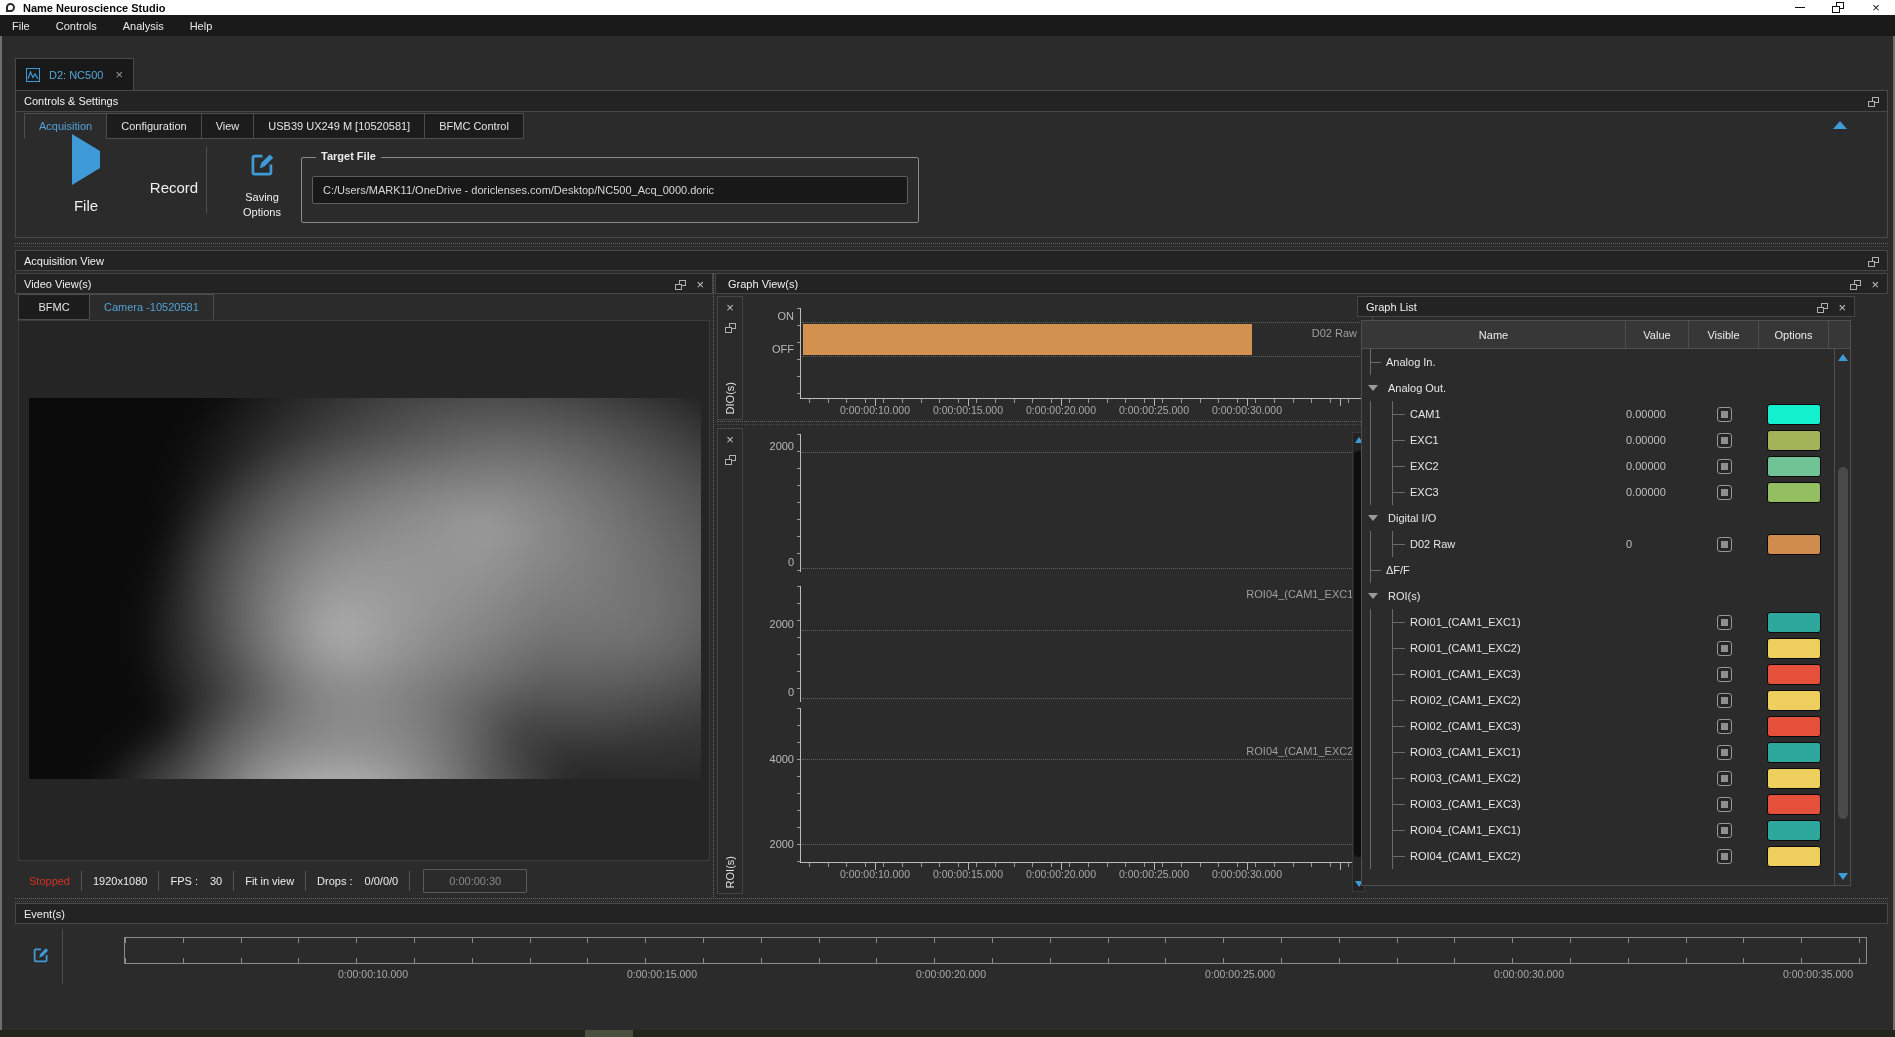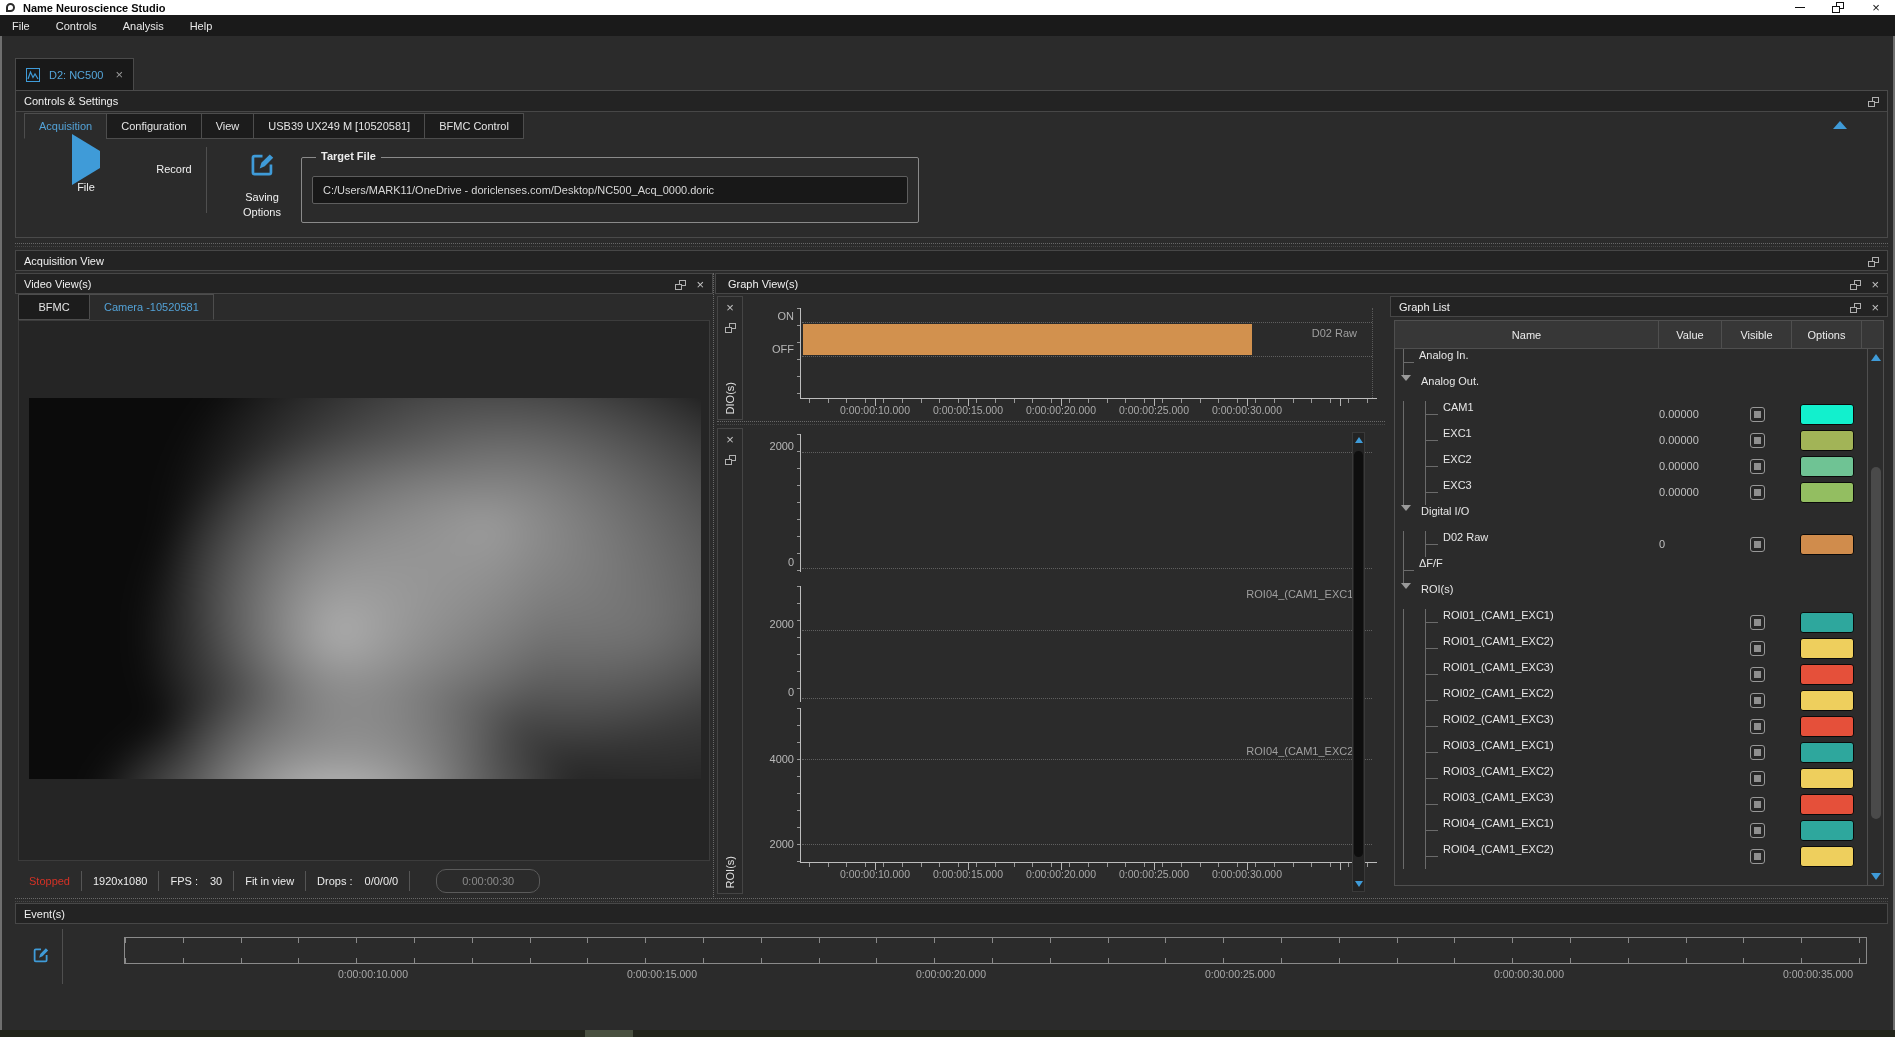--- a/index.html
+++ b/index.html
@@ -45,21 +45,21 @@
   .cs-panel { position:absolute; left:15px; top:90px; width:1873px; height:148px; border:1px solid #4a4a4a; background:#2b2b2b; }
   .cs-tabs { position:relative; height:27px; display:flex; align-items:flex-end; padding-left:8px; }
   .tab { height:26px; line-height:25px; padding:0 14px; font-size:11px; color:#e4e4e4; background:#1c1c1c; border:1px solid #4d4d4d; margin-right:-1px; text-align:center; }
   .tab.active { background:#2b2b2b; color:#53a2d7; border-bottom-color:#2b2b2b;text-align:right; }
   .collapse-arrow { position:absolute; right:40px; top:9px; width:0; height:0; border-left:7px solid transparent; border-right:7px solid transparent; border-bottom:8px solid #3f9bd8; }
   .cs-toolbar { position:relative; height:98px; }
   .btn-live { position:absolute; left:40px; top:12px; width:60px; text-align:center; }
   .play-tri { width:0; height:0; border-left:28px solid #3f9bd8; border-top:17px solid transparent; border-bottom:17px solid transparent; margin:0 auto; }
   .rec-circle { width:32px; height:32px; border-radius:50%; background:#3f9bd8; margin:1px auto; }
   .btn-record { position:absolute; left:125px; top:12px; width:66px; text-align:center; }
-  .btn-label { display:block; margin-top:12px; font-size:11px; color:#f0f0f0; }
+  .btn-label { display:block; margin-top:28px; font-size:15px; color:#f0f0f0; }
   .toolbar-sep { position:absolute; left:190px; top:8px; width:1px; height:66px; background:#4f4f4f; }
   .btn-saving { position:absolute; left:200px; top:12px; width:92px; text-align:center; }
   .btn-label2 { display:block; margin-top:8px; font-size:11px; color:#f0f0f0; line-height:15px; }
   .groupbox { position:absolute; left:285px; top:18px; width:618px; height:66px; border:1px solid #8a8a8a; border-radius:2px; }
   .groupbox-legend { position:absolute; top:-8px; left:14px; background:#2b2b2b; padding:0 5px; font-size:11px; color:#ececec; font-weight:bold; }
   .path-input { position:absolute; left:10px; top:18px; right:10px; height:28px; background:#181818; border:1px solid #5e5e5e; border-radius:2px; color:#d8d8d8; font-size:11px; line-height:26px; padding-left:10px; white-space:nowrap; overflow:hidden; }
 
   .h-splitter { position:absolute; height:4px; border-top:1px dotted #686868; border-bottom:1px dotted #484848; }
   .v-splitter { position:absolute; width:4px; border-left:1px dotted #686868; }
 
@@ -77,21 +77,21 @@
        radial-gradient(42% 55% at 66% 36%, rgba(185,185,185,0.78), rgba(185,185,185,0) 100%),
        radial-gradient(26% 45% at 47% 60%, rgba(205,205,205,0.8), rgba(205,205,205,0) 100%),
        radial-gradient(32% 32% at 46% 103%, rgba(240,240,240,0.95), rgba(240,240,240,0) 100%),
        radial-gradient(48% 55% at 86% 60%, rgba(150,150,150,0.55), rgba(150,150,150,0) 100%),
        #0b0b0b;
      filter:blur(14px); transform:scale(1.06); }
   .video-status { position:absolute; left:0; top:592px; width:100%; height:32px; display:flex; align-items:center; padding-left:14px; font-size:11px; color:#ececec; }
   .vs-sep { width:1px; height:20px; background:#555; margin:0 11px; }
   .status-stopped { color:#d43226; }
   .vs-gap { display:inline-block; width:12px; }
-  .time-box { width:104px; height:24px; border:1px solid #5a5a5a; border-radius:10px; color:#8a8a8a; text-align:center; line-height:22px; margin-left:15px; }
+  .time-box { width:104px; height:24px; border:1px solid #5a5a5a; border-radius:1px; color:#8a8a8a; text-align:center; line-height:22px; margin-left:2px; }
 
   
   .graph-panel { position:absolute; left:715px; top:273px; width:1173px; height:624px; }
   .sub-strip { position:absolute; width:26px; background:#2a2a2a; border:1px solid #454545; }
   .strip-x { display:block; text-align:center; color:#c2c2c2; font-size:13px; margin-top:3px; }
   .strip-float { margin:8px auto 0 auto; display:block; }
   .v-label { position:absolute; bottom:5px; left:0; width:100%; display:flex; justify-content:center; }
   .v-label span { writing-mode:vertical-rl; transform:rotate(180deg); font-size:11px; color:#e0e0e0; }
 
   .dio-strip { left:2px; top:23px; height:124px; }
@@ -117,29 +117,29 @@
   .end-dotted { position:absolute; width:0; border-left:1px dotted #5a5a5a; }
   .roi-plots { left:85px; top:155px; width:585px; height:468px; }
 
   .gscrollbar { position:absolute; left:637px; top:159px; width:13px; height:460px; background:#232323; border:1px solid #3a3a3a; }
   .sb-up { position:absolute; top:4px; left:2px; width:0; height:0; border-left:4px solid transparent; border-right:4px solid transparent; border-bottom:6px solid #3f9bd8; }
   .sb-down { position:absolute; bottom:4px; left:2px; width:0; height:0; border-left:4px solid transparent; border-right:4px solid transparent; border-top:6px solid #3f9bd8; }
   .sb-thumb { position:absolute; left:1px; width:9px; border-radius:5px; background:#0e0e0e; }
   .gscrollbar .sb-thumb { top:18px; height:406px; }
 
   
-  .graph-list { position:absolute; left:1390px; top:296px; width:498px; height:594px; }
+  .graph-list { position:absolute; left:1357px; top:296px; width:498px; height:594px; }
   .gl-table { position:absolute; left:4px; top:24px; width:490px; height:566px; border:1px solid #4f4f4f; background:#2b2b2b; display:flex; flex-direction:column; }
   .gl-header { display:flex; height:28px; background:#373737; border-bottom:1px solid #4f4f4f; font-size:11px; color:#ececec; }
   .gl-header span { display:flex; align-items:center; justify-content:center; border-right:1px solid #4f4f4f; }
   .col-name { width:264px; } .col-value { width:63px; } .col-visible { width:70px; } .col-options { width:70px; }
   .col-sbspace { width:16px; border-right:none !important; }
   .gl-body { position:relative; flex:1; overflow:hidden; }
   .gl-row { display:flex; align-items:center; height:26px; width:472px; font-size:11px; color:#e6e6e6; }
-  .gl-name-cell { width:264px; display:flex; height:26px; overflow:hidden; }
+  .gl-name-cell { width:264px; display:flex; align-items:center; height:26px; overflow:hidden; }
   .tree-gfx { display:inline-block; height:26px; }
   .kind-branch .tree-gfx { width:20px;
      background:linear-gradient(#6b6b6b,#6b6b6b) 8px 0/1px 100% no-repeat,
                 linear-gradient(#6b6b6b,#6b6b6b) 8px 13px/11px 1px no-repeat; }
   .kind-leaf .tree-gfx { width:44px;
      background:linear-gradient(#6b6b6b,#6b6b6b) 8px 0/1px 100% no-repeat,
                 linear-gradient(#6b6b6b,#6b6b6b) 30px 0/1px 100% no-repeat,
                 linear-gradient(#6b6b6b,#6b6b6b) 30px 13px/13px 1px no-repeat; }
   .arrow-down { display:none; width:0; height:0; border-left:5px solid transparent; border-right:5px solid transparent; border-top:6px solid #9a9a9a; margin:0 6px; }
   .kind-group .arrow-down { display:inline-block; }

